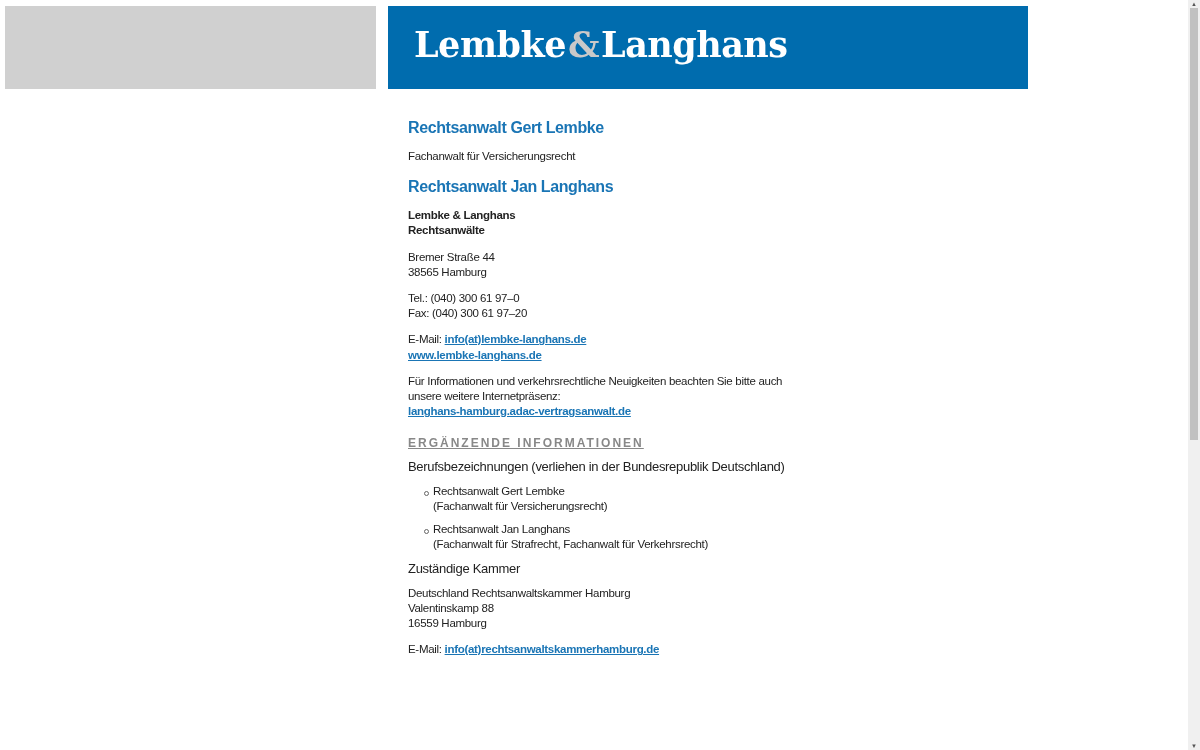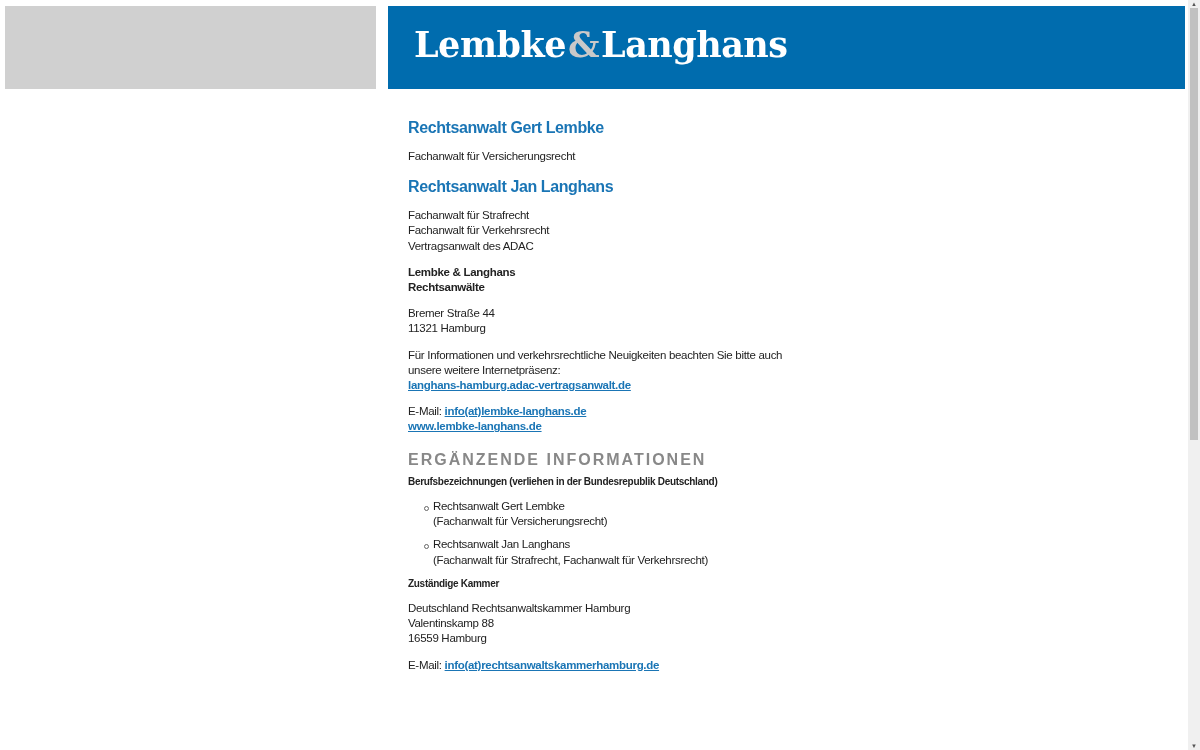--- a/index.html
+++ b/index.html
@@ -6,21 +6,21 @@
   body {
     width:1200px; height:750px; overflow:hidden; position:relative;
     background:#ffffff; color:#222;
     font-family:"Liberation Sans", sans-serif;
   }
   .left-block {
     position:absolute; left:5px; top:6px; width:371px; height:83px;
     background:#d0d0d0;
   }
   .header {
-    position:absolute; left:388px; top:6px; width:797px; height:83px;
+    position:absolute; left:388px; top:6px; width:640px; height:83px;
     background:#006cae;
   }
   .logo {
     position:absolute; left:26px; top:18px;
     font-family:"DejaVu Serif", serif; font-weight:bold;
     font-size:35px; color:#ffffff; letter-spacing:-0.5px; white-space:nowrap;
   }
   .logo .amp { color:#c9c9c9; margin:0 2px; }
   .content {
     position:absolute; left:408px; top:116px; width:380px;
@@ -28,24 +28,25 @@
     letter-spacing:-0.3px;
   }
   h2 {
     margin:0 0 9px 0; color:#1a75b5; font-size:16px; font-weight:bold;
     line-height:24px; letter-spacing:-0.4px;
   }
   p { margin:0 0 11px 0; }
   .bold { font-weight:bold; }
   a { color:#1a75b5; font-weight:bold; text-decoration:underline; }
   .section-title {
-    margin:17px 0 7px 0; color:#888; font-size:16px; letter-spacing:2px;
+    margin:17px 0 7px 0; color:#888; font-size:12px; letter-spacing:2px;
     font-weight:bold;
+    text-decoration:underline;
   }
-  .subhead { font-weight:bold; font-size:10px; margin:0 0 10px 0; }
+  .subhead { font-weight:normal; font-size:13px; margin:0 0 10px 0; }
   ul { margin:0 0 7px 0; padding-left:25px; list-style:none; }
   ul li { position:relative; margin-bottom:8px; }
   ul li::before {
     content:""; position:absolute; left:-9px; top:7px; width:3px; height:3px;
     border:1px solid #666; border-radius:50%;
   }
   .scrollbar {
     position:absolute; right:0; top:0; width:12px; height:750px; background:#f0f0f0;
   }
   .scroll-thumb {
@@ -69,47 +70,46 @@
   </div>
 </div>
 
 <div class="content">
   <h2>Rechtsanwalt Gert Lembke</h2>
   <p>
     <span>Fachanwalt für Versicherungsrecht</span>
   </p>
 
   <h2>Rechtsanwalt Jan Langhans</h2>
-  <p>
-    <span>Fachanwalt für Strafrecht</span><br>
-    <span>Fachanwalt für Verkehrsrecht</span><br>
-    <span>Vertragsanwalt des ADAC</span>
-  </p>
 
   <p class="bold">
     <span>Lembke &amp; Langhans</span><br>
     <span>Rechtsanwälte</span>
   </p>
 
   <p>
     <span>Bremer Straße 44</span><br>
-    <span>11321 Hamburg</span>
+    <span>38565 Hamburg</span>
   </p>
 
-
   <p>
-    <span>Für Informationen und verkehrsrechtliche Neuigkeiten beachten Sie bitte auch</span><br>
-    <span>unsere weitere Internetpräsenz:</span><br>
-    <a href="#">langhans-hamburg.adac-vertragsanwalt.de</a>
+    <span>Tel.: (040) 300 61 97–0</span><br>
+    <span>Fax: (040) 300 61 97–20</span>
   </p>
 
   <p>
     <span>E-Mail:</span>
     <a href="#">info(at)lembke-langhans.de</a><br>
     <a href="#">www.lembke-langhans.de</a>
+  </p>
+
+  <p>
+    <span>Für Informationen und verkehrsrechtliche Neuigkeiten beachten Sie bitte auch</span><br>
+    <span>unsere weitere Internetpräsenz:</span><br>
+    <a href="#">langhans-hamburg.adac-vertragsanwalt.de</a>
   </p>
 
   <div class="section-title">ERGÄNZENDE INFORMATIONEN</div>
 
   <div class="subhead">Berufsbezeichnungen (verliehen in der Bundesrepublik Deutschland)</div>
 
   <ul>
     <li>
       <span>Rechtsanwalt Gert Lembke</span><br>
       <span>(Fachanwalt für Versicherungsrecht)</span>

